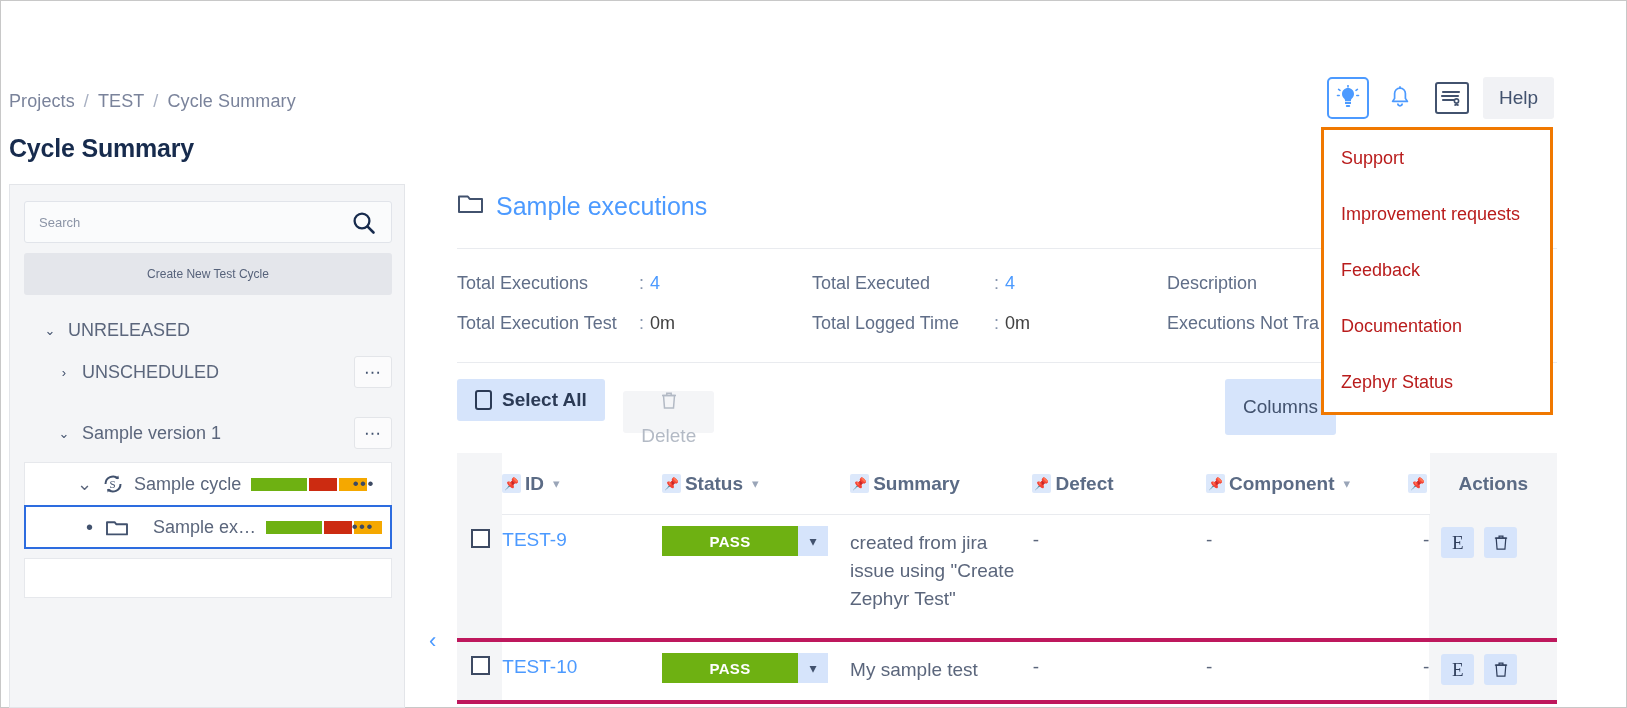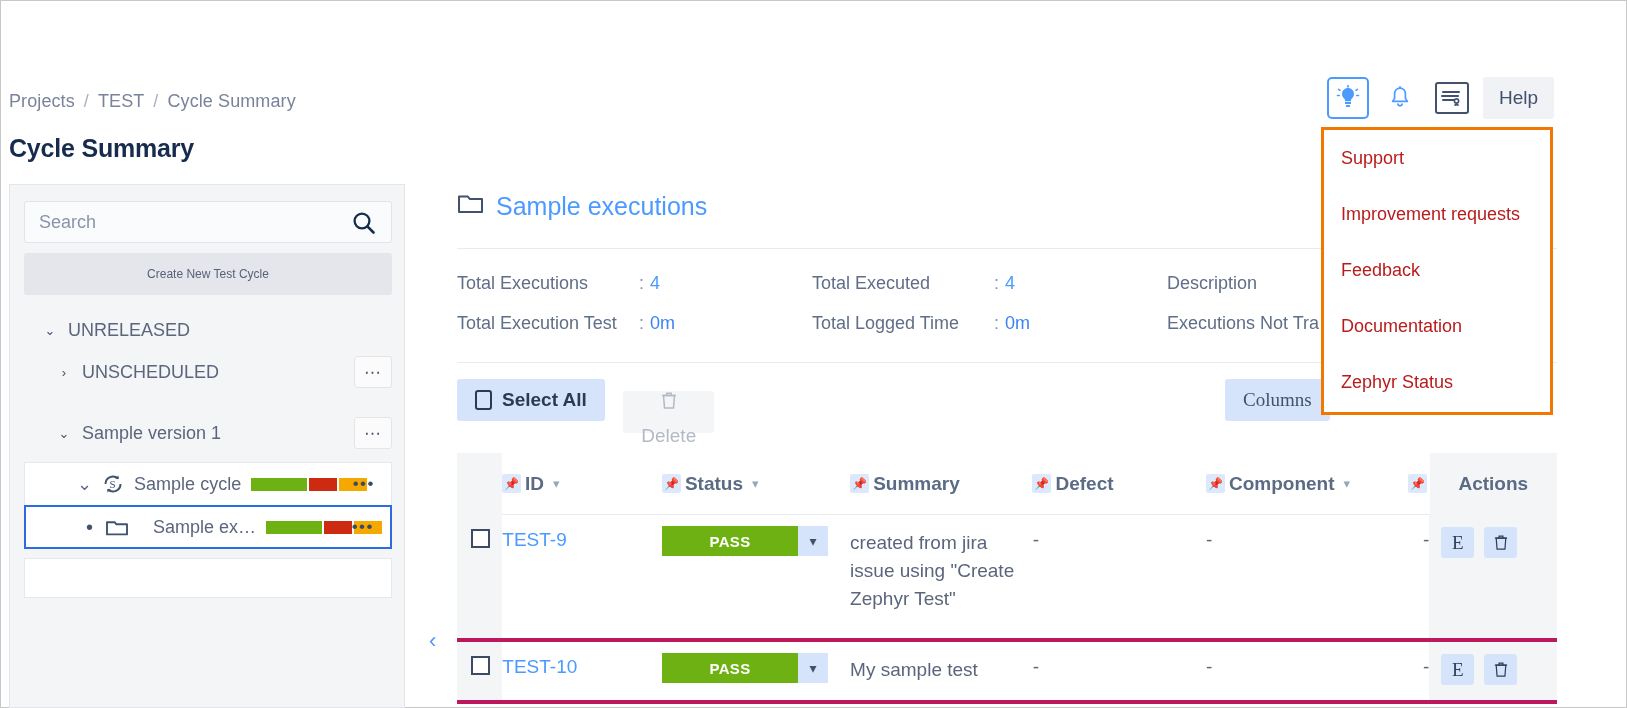--- a/index.html
+++ b/index.html
@@ -78,21 +78,21 @@
   .search-box {
     position: absolute; left: 14px; top: 16px;
     width: 368px; height: 42px;
     background: #fafbfc; border: 1px solid #e1e4ea;
     border-radius: 3px;
     display: flex; align-items: center;
   }
   .search-input {
     border: none; outline: none; background: transparent;
     font-family: "Liberation Sans", sans-serif;
-    font-size: 18px; color: #7a8699;
+    font-size: 13px; color: #7a8699;
     padding-left: 14px; width: 300px;
   }
   .search-input::placeholder { color: #8b94a6; }
   .search-icon { position: absolute; right: 14px; top: 8px; }
 
   .create-btn {
     position: absolute; left: 14px; top: 68px;
     width: 368px; height: 42px;
     background: #e4e6eb; border-radius: 3px;
     display: flex; align-items: center; justify-content: center;
@@ -146,21 +146,21 @@
   .summary-grid {
     position: absolute; left: 456px; top: 262px;
     width: 1120px;
     font-size: 18px; color: #5f6b82;
   }
   .sum-row { display: flex; height: 40px; align-items: center; }
   .sum-cell { display: flex; }
   .sum-label { color: #606e88; }
   .sum-colon { color: #8694ad; padding: 0 6px; }
   .sum-val { color: #4c9aff; }
-  .sum-val.dark { color: #3b82f6; }
+  .sum-val.dark { color: #404040; }
   .c1 { width: 355px; }
   .c2 { width: 355px; }
   .c3 { width: 360px; }
   .lw { width: 176px; display: inline-block; }
 
   .hr2 {
     position: absolute; left: 456px; top: 361px;
     width: 1100px; height: 1px; background: #e9ebef;
   }
 
@@ -177,24 +177,24 @@
     height: 42px; padding: 0 18px; margin-left: 14px;
     background: #f4f5f7; border-radius: 3px;
     font-size: 19px; color: #b3bac5; flex-direction: column;
   }
   .chk-sq {
     width: 17px; height: 20px;
     border: 2px solid #2b3a55; border-radius: 3px;
   }
   .btn-columns {
     position: absolute; left: 1224px; top: 378px;
-    height: 42px; padding: 0 18px;
+    height: 56px; padding: 0 18px;
     display: flex; align-items: center;
     background: #d6e4fb; border-radius: 3px;
-    font-size: 19px; color: #42526e; font-family: Liberation Serif, serif;
+    font-size: 19px; color: #42526e;
   }
 
   
   .table { position: absolute; left: 456px; top: 452px; width: 1100px; }
   .thead {
     display: flex; align-items: center; height: 62px;
     font-size: 19px; font-weight: bold; color: #5b6b85;
     border-bottom: 1px solid #e9ebef;
   }
   .th { display: flex; align-items: center; gap: 4px; }

